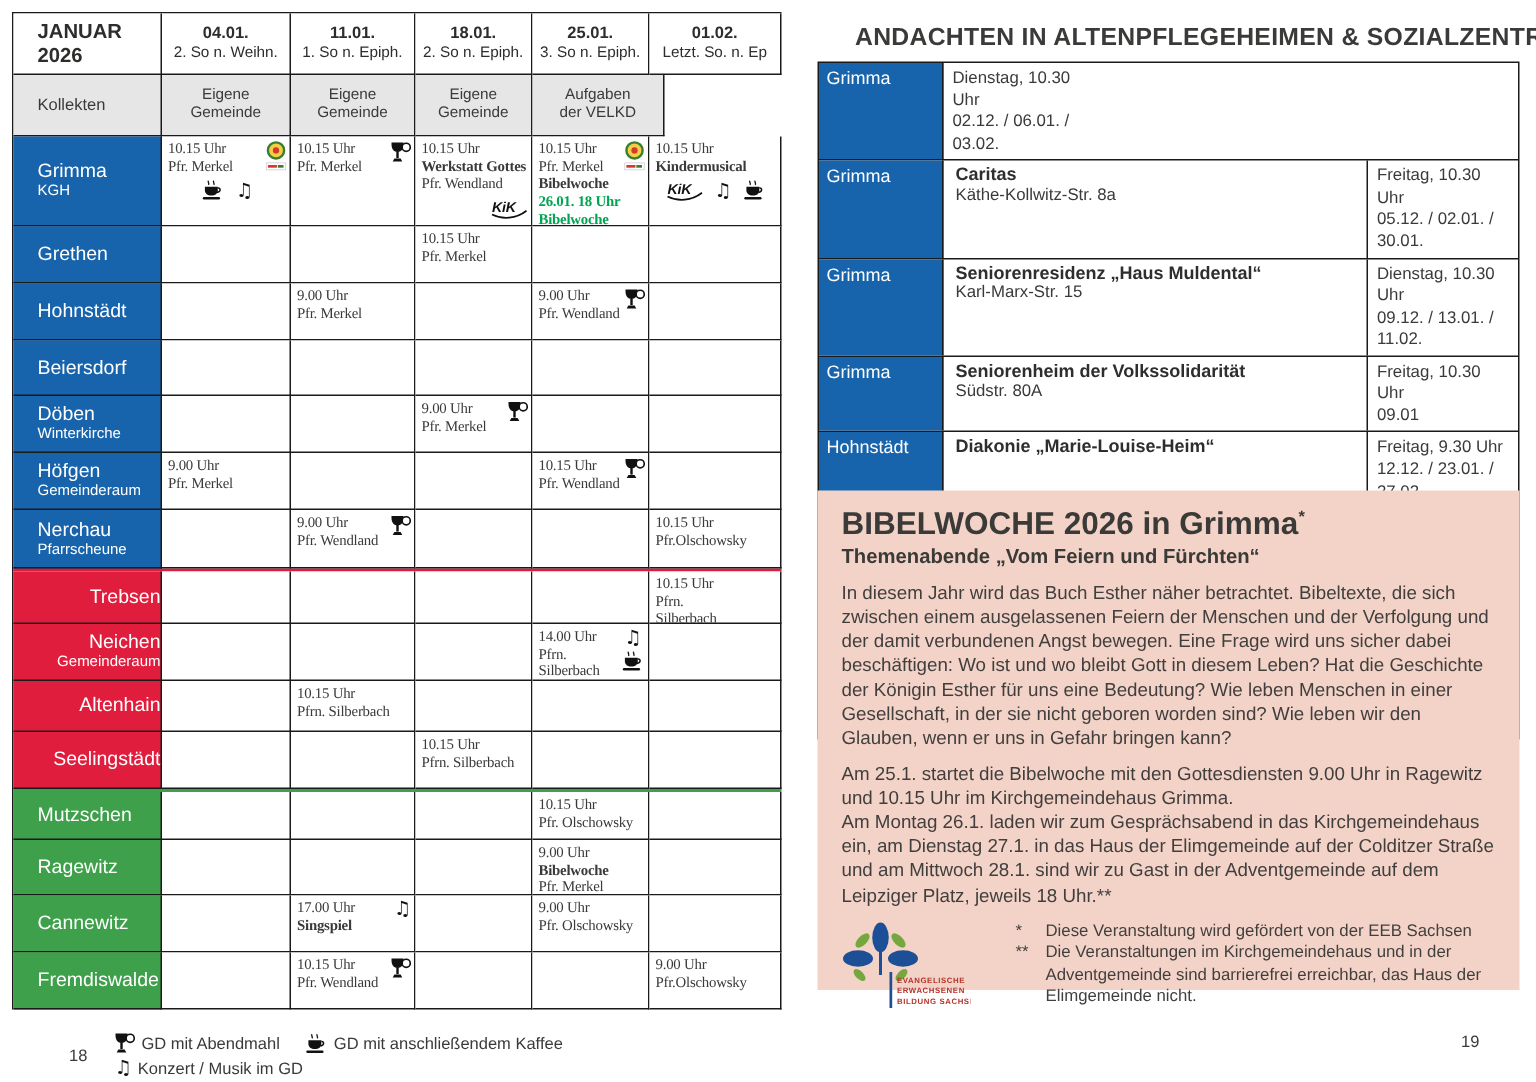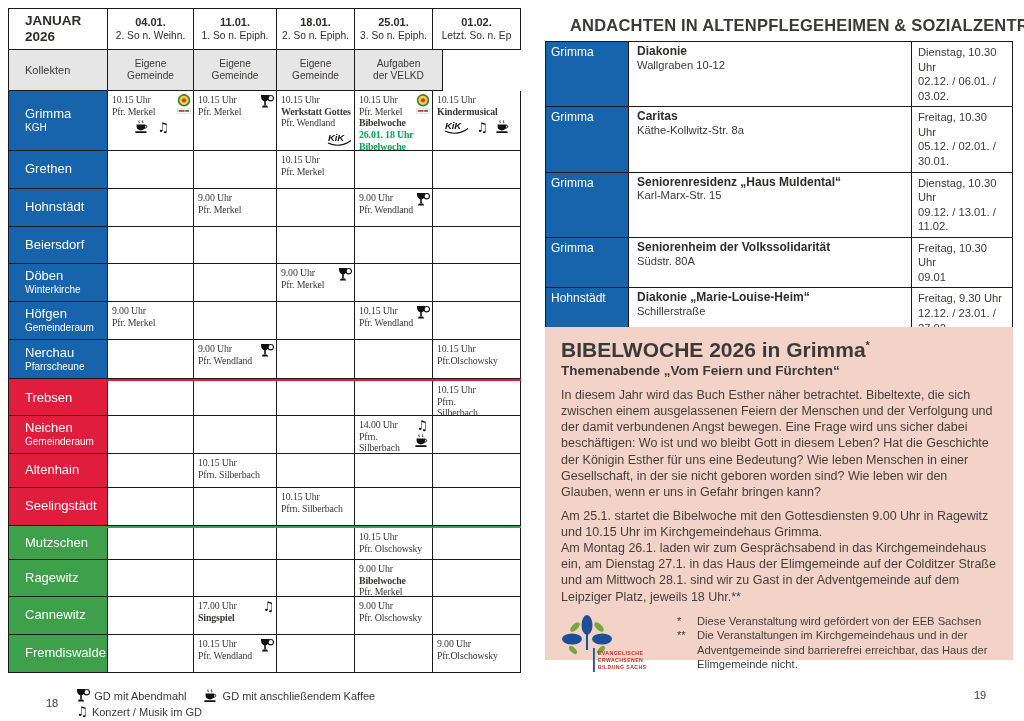--- a/index.html
+++ b/index.html
@@ -21,21 +21,21 @@
   .hdr-row{height:41px;} .kol-row{height:41px;}
   .corner{display:flex;flex-direction:column;justify-content:center;padding-left:16px;font-weight:700;font-size:13.5px;line-height:1.2;color:#2e2d2c;background:#fff;}
   .date-cell{display:flex;flex-direction:column;justify-content:center;text-align:center;font-size:10.2px;line-height:1.25;color:#2e2d2c;background:#fff;}
   .date-cell .d{font-weight:700;font-size:11px;}
   .kol-row .cal-cell{background:var(--graybg);}
   .kol-corner{display:flex;align-items:center;padding-left:16px;font-size:11px;}
   .kol-cell{display:flex;align-items:center;justify-content:center;text-align:center;font-size:10.2px;line-height:1.2;white-space:pre-line;}
   .cal-label{color:#fff;display:flex;flex-direction:column;justify-content:center;padding-left:16px;line-height:1.15;}
   .cal-label .place{font-size:13px;}
   .cal-label .sub{font-size:10px;}
-  .bg-blue{background:var(--blue);} .bg-red{background:var(--red);} .bg-green{background:var(--green);}
+  .bg-blue{background:var(--blue);} .bg-red{background:var(--red);align-items:flex-end;} .bg-green{background:var(--green);}
   .sep-red{border-top:3px solid var(--red);margin-top:-1px;}
   .sep-green{border-top:3px solid var(--green);margin-top:-1px;}
   .svc{background:#fff;padding:3px 2px 2px 4px;font-size:9.9px;line-height:1.18;letter-spacing:-0.15px;}
   .svc .ln{display:block;font-family:Liberation Serif, serif;}
   .svc .l-b{font-weight:700;}
   .svc .l-g{font-weight:700;color:var(--gtxt);}
   .tr-icons{position:absolute;top:3px;right:2px;display:flex;flex-direction:column;align-items:center;gap:2px;}
   .bot-icons{display:flex;gap:7px;margin-top:3px;justify-content:center;align-items:center;}
   .icon{display:inline-flex;align-items:center;justify-content:center;line-height:1;}
   .music-glyph{font-size:13px;color:#111;font-family:"DejaVu Sans",sans-serif;}
@@ -565,24 +565,20 @@
             <span class="music-glyph">♫</span>
           </span>
           <span>Konzert / Musik im GD</span>
         </span></span>
   </div>
 
   <div class="and-title">ANDACHTEN IN ALTENPFLEGEHEIMEN &amp; SOZIALZENTREN</div>
   <div class="and-table" id="andachten">
       <div class="and-row">
         <div class="and-place bg-blue">Grimma</div>
-        <div class="and-main">
-          <div class="and-name">Diakonie</div>
-          <div class="and-addr">Wallgraben 10-12</div>
-        </div>
         <div class="and-time">
           <div>Dienstag, 10.30 Uhr</div>
           <div>02.12. / 06.01. / 03.02.</div>
         </div>
       </div>
       <div class="and-row">
         <div class="and-place bg-blue">Grimma</div>
         <div class="and-main">
           <div class="and-name">Caritas</div>
           <div class="and-addr">Käthe-Kollwitz-Str. 8a</div>
@@ -611,21 +607,20 @@
         </div>
         <div class="and-time">
           <div>Freitag, 10.30 Uhr</div>
           <div>09.01</div>
         </div>
       </div>
       <div class="and-row">
         <div class="and-place bg-blue">Hohnstädt</div>
         <div class="and-main">
           <div class="and-name">Diakonie „Marie-Louise-Heim“</div>
-          <div class="and-addr">Schillerstraße</div>
         </div>
         <div class="and-time">
           <div>Freitag, 9.30 Uhr</div>
           <div>12.12. / 23.01. / 27.02.</div>
         </div>
       </div>
       <div class="and-row">
         <div class="and-place bg-blue">Höfgen</div>
         <div class="and-main">
           <div class="and-name">AWO Senioren- und Sozialzentrum</div>

